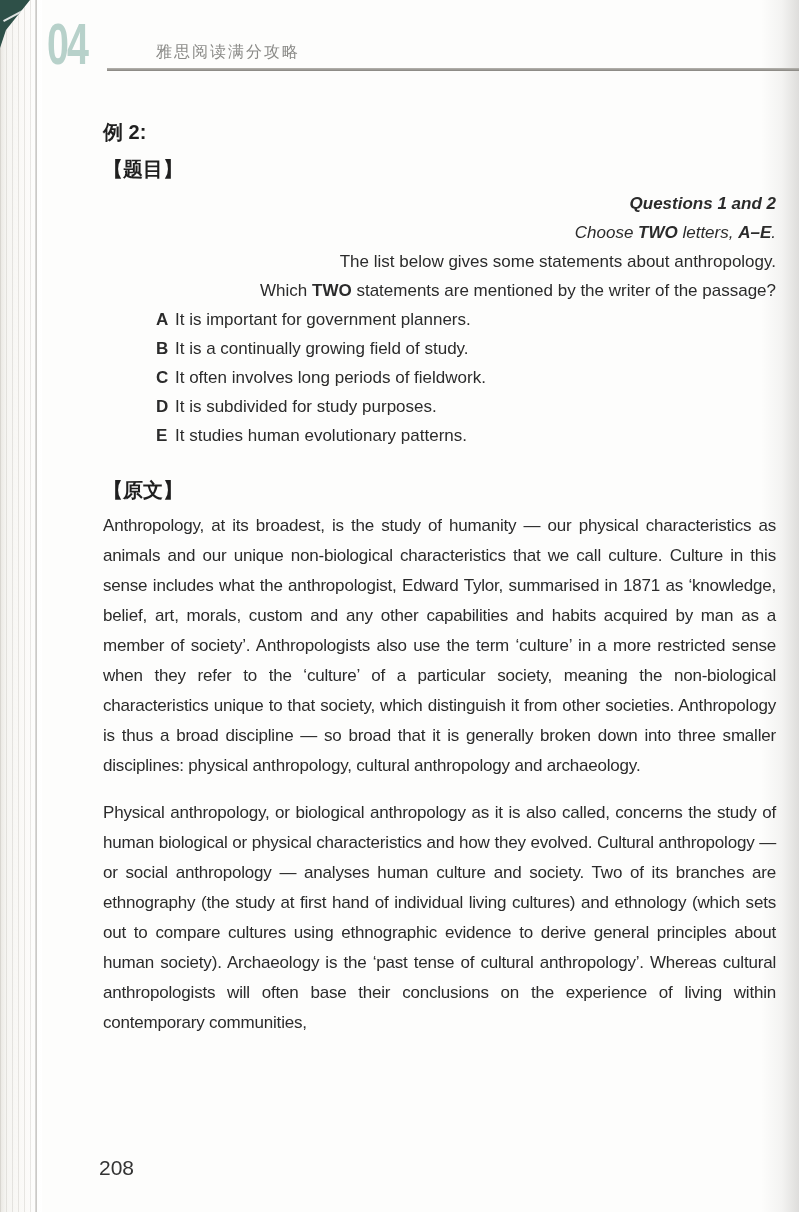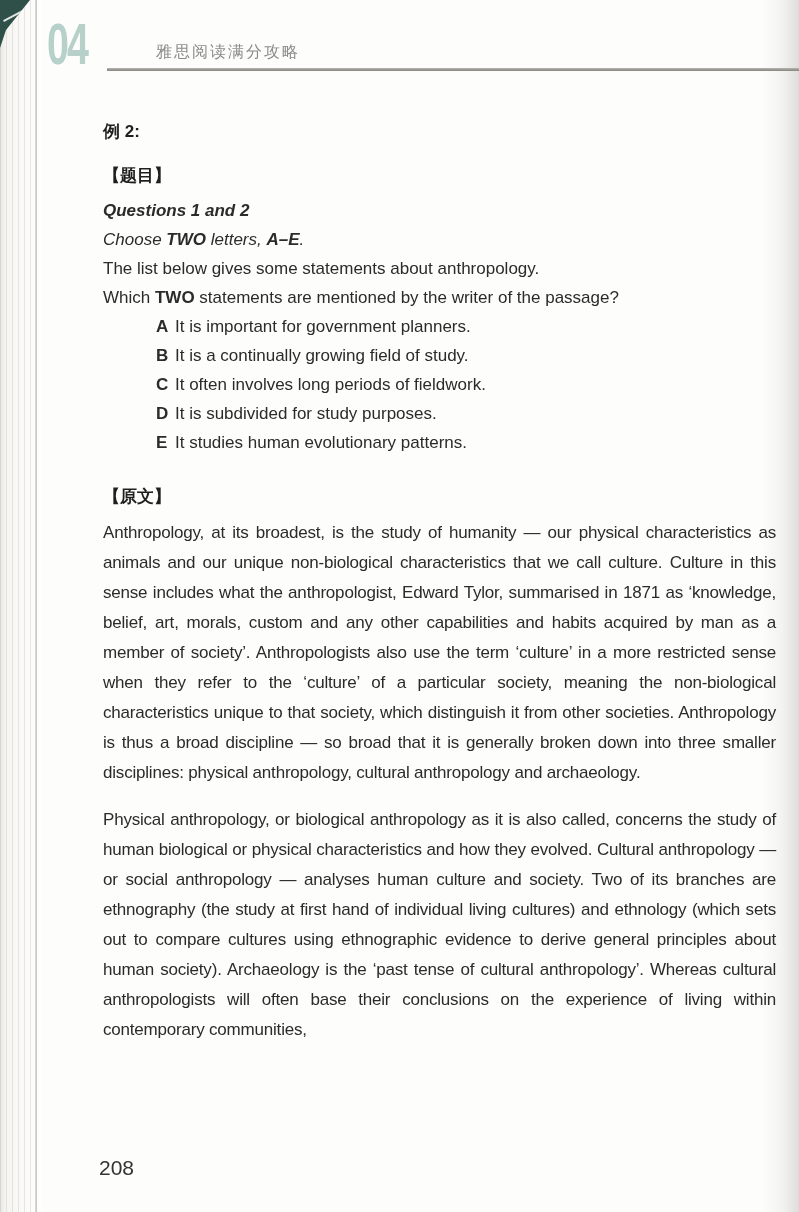--- a/index.html
+++ b/index.html
@@ -70,27 +70,27 @@
   
   .content {
     position: absolute; left: 103px; top: 100px; width: 673px;
   }
   .answer {
     margin: 0;
     font-size: 17px; line-height: 35.5px;
     text-align: justify;
   }
   .h-label {
-    margin: 0; font-size: 17px; font-weight: bold;
+    margin: 0; font-size: 20px; font-weight: bold;
     line-height: 30px; color: #1f1f1f;
   }
   .example-label { margin-top: 17px; }
-  .section-label { margin-top: 14px; }
+  .section-label { margin-top: 7px; }
   .qblock { margin-top: 5px; }
-  .qline { margin: 0; font-size: 17px; line-height: 29px; }
+  .qline { margin: 0; font-size: 17px; line-height: 29px; text-align: right; }
   .bold-italic { font-weight: bold; font-style: italic; }
   .italic { font-style: italic; }
   .option { display: flex; font-size: 17px; line-height: 29px; }
   .opt-letter { flex: none; font-weight: bold; margin-left: 53px; width: 19px; }
   .passage-label { margin-top: 25px; }
   .passage {
     margin: 6px 0 0 0;
     font-size: 17px; line-height: 30px;
     letter-spacing: -0.2px;
     text-align: justify;

